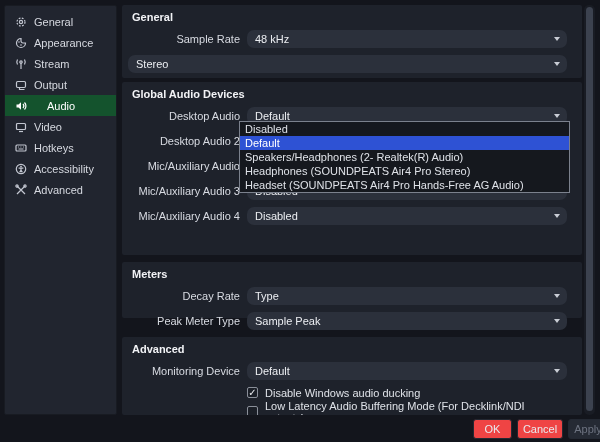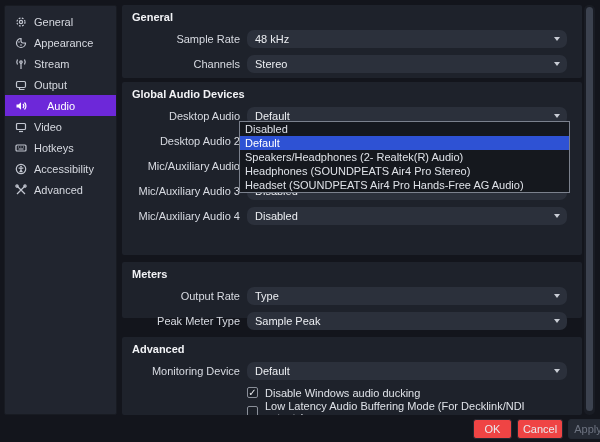--- a/index.html
+++ b/index.html
@@ -14,21 +14,21 @@
   
   .sidebar {
     position:absolute; left:4px; top:5px; width:113px; height:410px;
     background:#21252f; border:1px solid #181b22; border-radius:2px;
     padding-top:5px;
   }
   .side-item {
     height:21px; display:flex; align-items:center; gap:7px;
     padding-left:10px; color:#d6d9e0; cursor:default;
   }
-  .side-item.selected { background:#6d28d9; color:#ffffff;gap:20px; }
+  .side-item.selected { background:#14532d; color:#ffffff;gap:20px; }
   .side-item svg { width:12px; height:12px; flex:0 0 12px; }
   .side-item svg * { stroke:#c3c7d1; fill:none; stroke-width:1.2; }
   .side-item.selected svg * { stroke:#ffffff; }
   .side-item svg .fill { fill:#c3c7d1; stroke:none; }
   .side-item.selected svg .fill { fill:#ffffff; }
   
   .section {
     position:absolute; left:122px; width:460px;
     background:#1e222b; border-radius:2px;
   }
@@ -175,21 +175,20 @@
 <div class="section sec-general">
   <div class="sec-header">General</div>
   <div class="row">
     <span class="lbl">Sample Rate</span>
     <div class="select">
       <span>48 kHz</span>
       <span class="caret"></span>
     </div>
   </div>
   <div class="row">
-    <span class="lbl">Channels</span>
     <div class="select">
       <span>Stereo</span>
       <span class="caret"></span>
     </div>
   </div>
 </div>
 
 <div class="section sec-global">
   <div class="sec-header">Global Audio Devices</div>
   <div class="row">
@@ -225,21 +224,21 @@
     <div class="select">
       <span>Disabled</span>
       <span class="caret"></span>
     </div>
   </div>
 </div>
 
 <div class="section sec-meters">
   <div class="sec-header">Meters</div>
   <div class="row">
-    <span class="lbl">Output Rate</span>
+    <span class="lbl">Decay Rate</span>
     <div class="select">
       <span>Type</span>
       <span class="caret"></span>
     </div>
   </div>
   <div class="row">
     <span class="lbl">Peak Meter Type</span>
     <div class="select">
       <span>Sample Peak</span>
       <span class="caret"></span>

